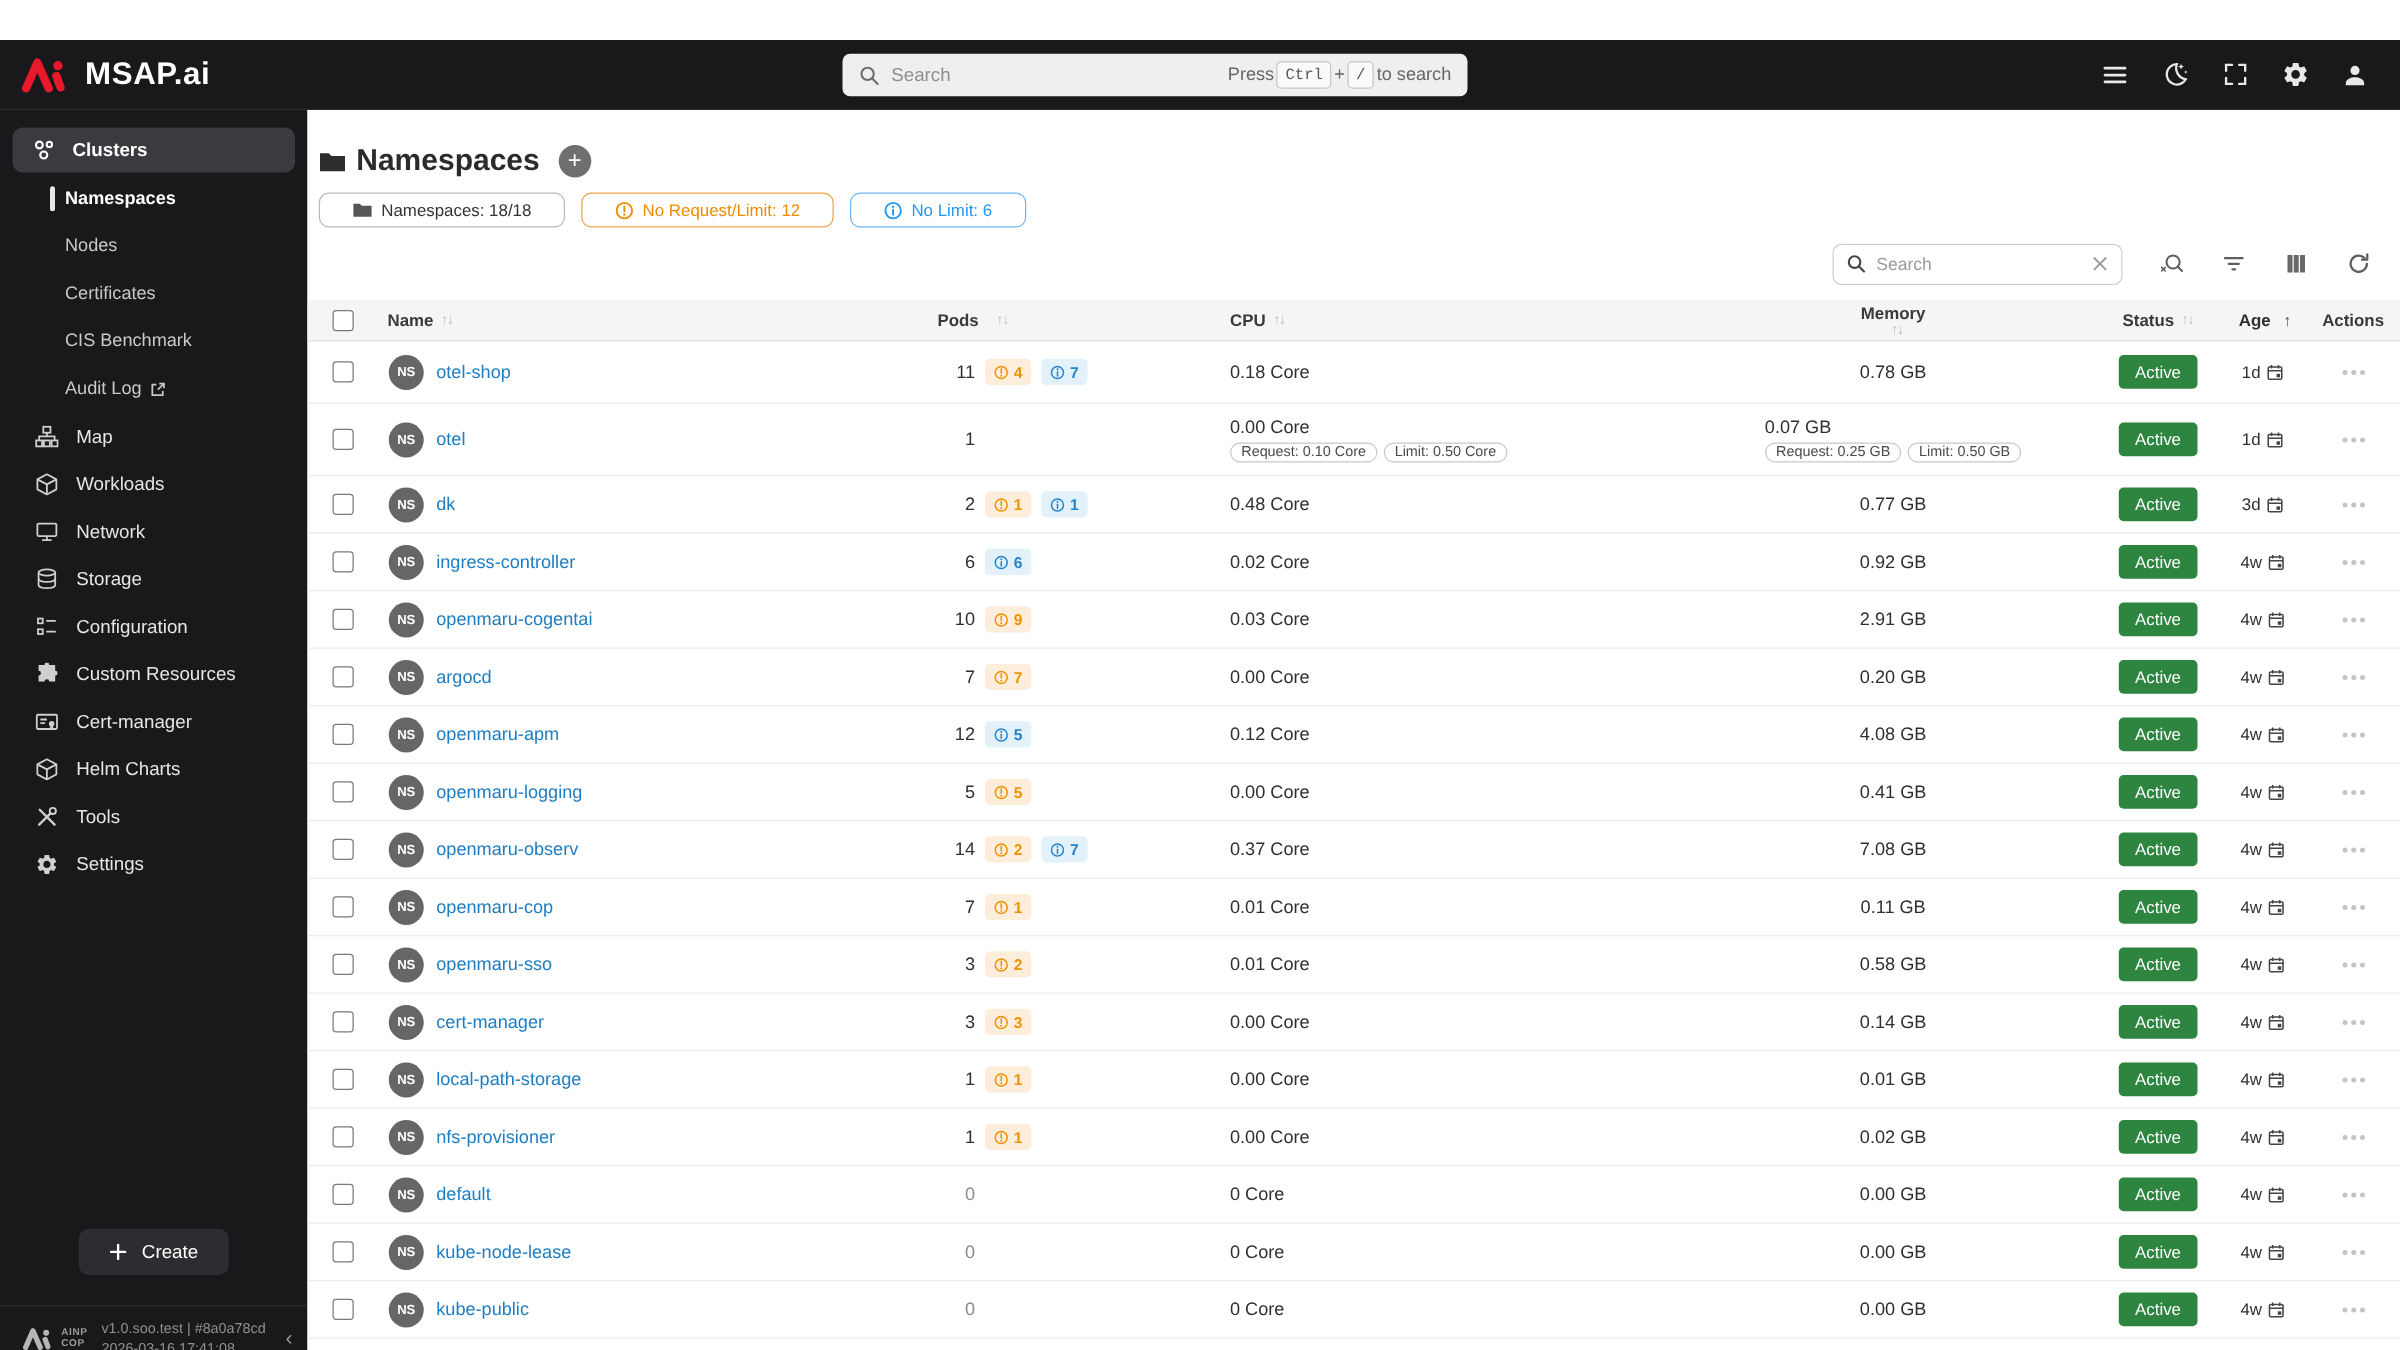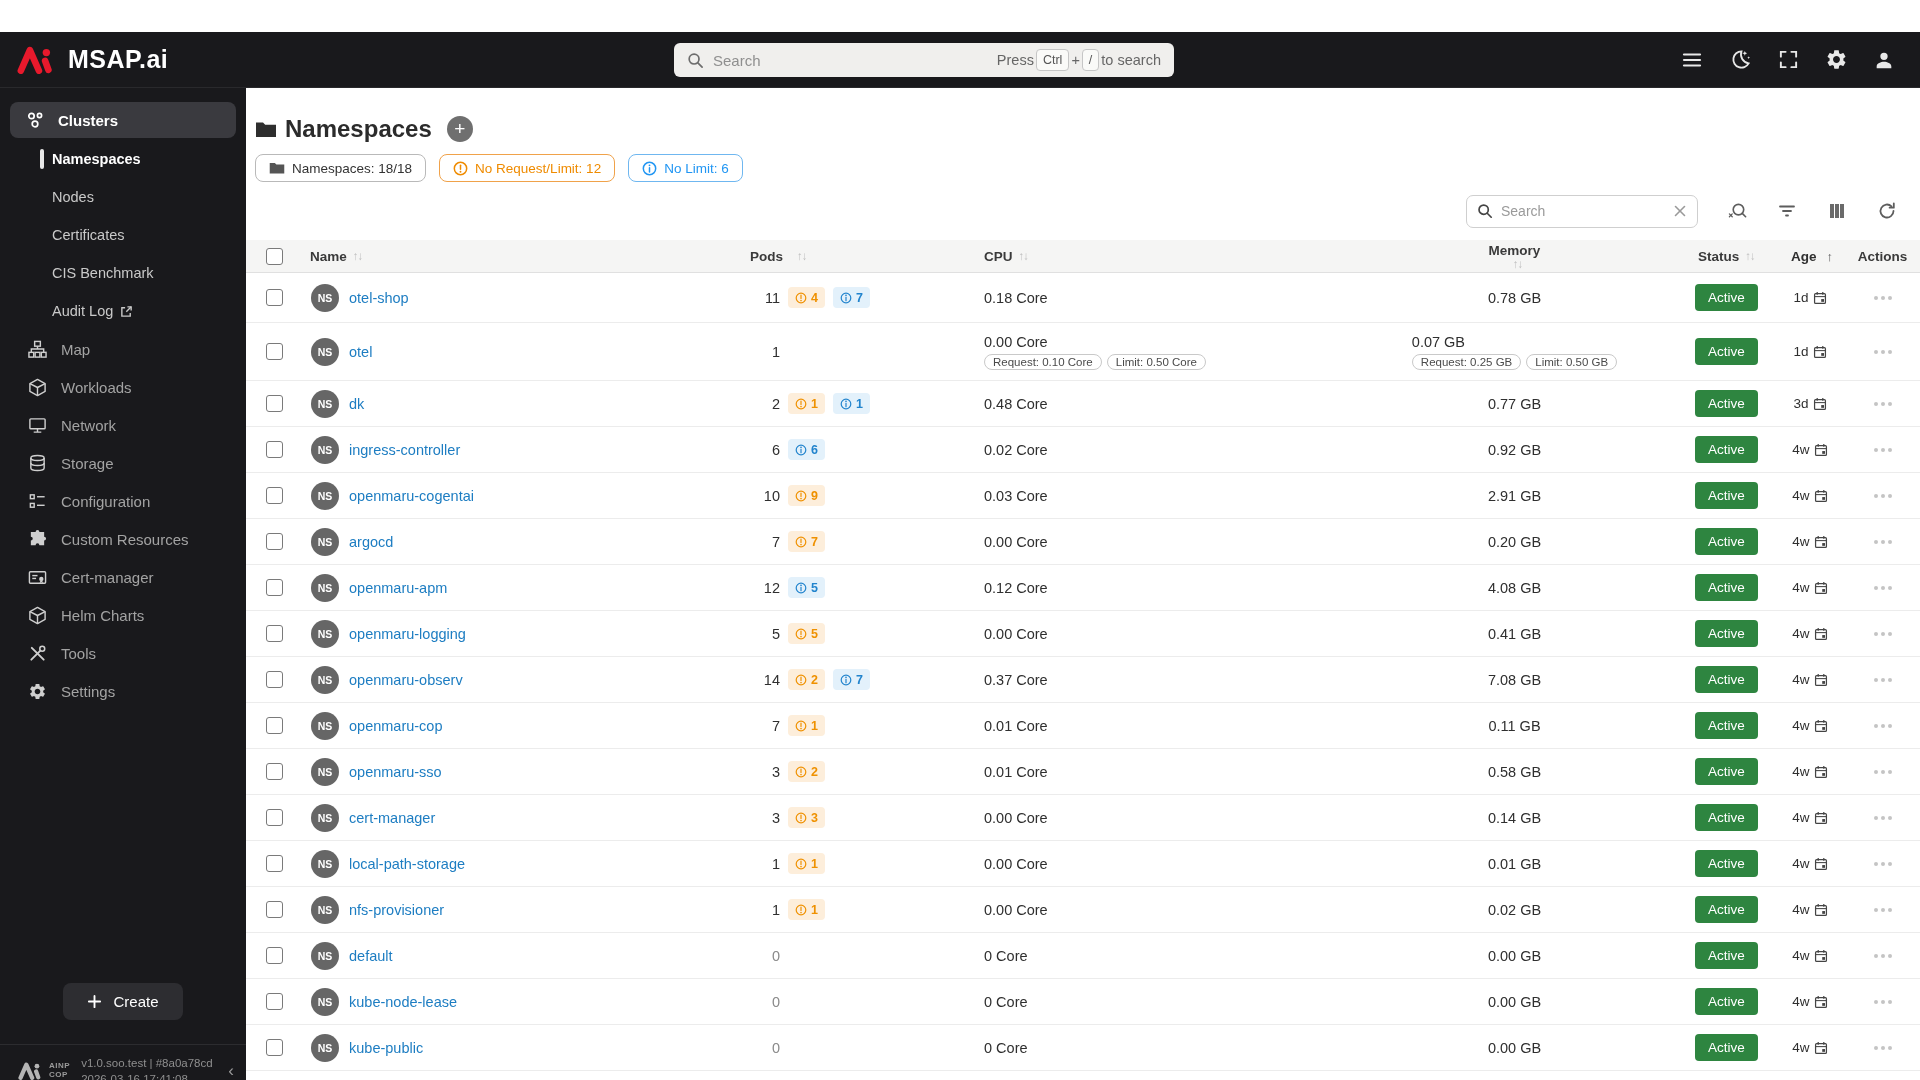--- a/index.html
+++ b/index.html
@@ -14,40 +14,40 @@
   .logo-text { color:#fff; font-size:25px; font-weight:bold; letter-spacing:.5px; }
   .topsearch { position:absolute; left:674px; top:11px; width:500px; height:34px;
     background:#f0efed; border-radius:6px; display:flex; align-items:center;
     padding:0 13px; gap:9px; }
   .topsearch input { border:none; outline:none; background:transparent; font-size:15px;
     color:#444; width:150px; font-family:"Liberation Sans",sans-serif; }
   .topsearch input::placeholder { color:#8f8f8f; }
   .ts-hint { margin-left:auto; display:flex; align-items:center; gap:2px;
     color:#666; font-size:14.5px; }
   kbd { border:1px solid #c6c6c6; border-radius:4px; padding:0 6px; line-height:20px;
-    font-family:Liberation Sans, sans-serif; font-size:12.5px; color:#555; background:#fafaf8; }
+    font-family:Liberation Mono, monospace; font-size:12.5px; color:#555; background:#fafaf8; }
   .topicons { margin-left:auto; display:flex; align-items:center; gap:24px; padding-right:24px; }
   .ticon { width:24px; height:24px; display:flex; align-items:center; justify-content:center; cursor:pointer; }
 
   
   .shell { display:flex; height:1009px; }
 
   
   .sidebar { width:246px; background:#19191c; display:flex; flex-direction:column; flex-shrink:0; }
   .nav { padding-top:10px; }
   .nav-active { margin:4px 10px 2px 10px; background:#3a3a3f; border-radius:8px;
     display:flex; align-items:center; gap:13px; padding:8px 15px; color:#fff;
     font-weight:bold; font-size:15px; cursor:pointer; }
   .sub-item { position:relative; display:flex; align-items:center; height:38px;
     padding-left:52px; font-size:14.5px; color:#c9c9c9; cursor:pointer; gap:7px; }
   .sub-item.active { color:#fff; font-weight:bold; }
   .sub-item.active::before { content:""; position:absolute; left:40px; top:9px;
     width:4px; height:20px; background:#e8e8e8; border-radius:2px; }
   .nav-item { display:flex; align-items:center; gap:14px; height:38px; padding-left:27px;
-    font-size:15px; color:#a3a3a3; cursor:pointer; }
+    font-size:15px; color:#e5e5e5; cursor:pointer; }
   .nico { width:20px; height:20px; display:flex; align-items:center; justify-content:center; flex-shrink:0; }
   .create-wrap { margin-top:auto; display:flex; justify-content:center; padding-bottom:24px; }
   .create-btn { background:#2d2d31; border:none; border-radius:8px; color:#fff;
     font-size:15px; padding:10px 24px; display:flex; align-items:center; gap:11px;
     cursor:pointer; font-family:"Liberation Sans",sans-serif; }
   .side-footer { border-top:1px solid #2c2c2f; height:53px; display:flex;
     align-items:center; padding:0 12px 0 16px; gap:7px; }
   .fbrand { display:flex; flex-direction:column; color:#9a9a9a; font-size:8px;
     font-weight:bold; line-height:1.1; letter-spacing:.5px; }
   .version { color:#8f8f8f; font-size:11.5px; line-height:1.4; margin-left:4px; }
@@ -56,21 +56,21 @@
   
   .main { flex:1; background:#fff; overflow:hidden; }
   .page-head { display:flex; align-items:center; gap:15px; padding:24px 0 0 9px; height:58px; }
   .page-title { font-size:24px; font-weight:bold; color:#2b2b2b; display:flex;
     align-items:center; gap:8px; }
   .add-btn { width:26px; height:26px; border-radius:50%; background:#6f6f6f; border:none;
     color:#fff; font-size:19px; line-height:1; display:flex; align-items:center;
     justify-content:center; cursor:pointer; padding-bottom:2px; }
   .badge-row { display:flex; gap:13px; padding:8px 0 0 9px; }
   .hbadge { display:flex; align-items:center; gap:7px; border:1px solid; border-radius:8px;
-    padding:0 13px; font-size:13.5px; height:28px; background:#fff; }
+    padding:0 26px; font-size:13.5px; height:28px; background:#fff; }
   .hbadge.neutral { border-color:#b9b9b9; color:#333; }
   .hbadge.warning { border-color:#f0a24a; color:#ef8b00; }
   .hbadge.info    { border-color:#6fb7f0; color:#2196f3; }
 
   .toolbar { display:flex; align-items:center; justify-content:flex-end; gap:28px;
     padding:12px 22px 0 0; height:46px; }
   .tsearch { width:232px; height:33px; border:1px solid #cfcfcf; border-radius:7px;
     display:flex; align-items:center; padding:0 10px; gap:8px; }
   .tsearch input { border:none; outline:none; flex:1; font-size:14px; color:#444;
     font-family:"Liberation Sans",sans-serif; min-width:0; }

